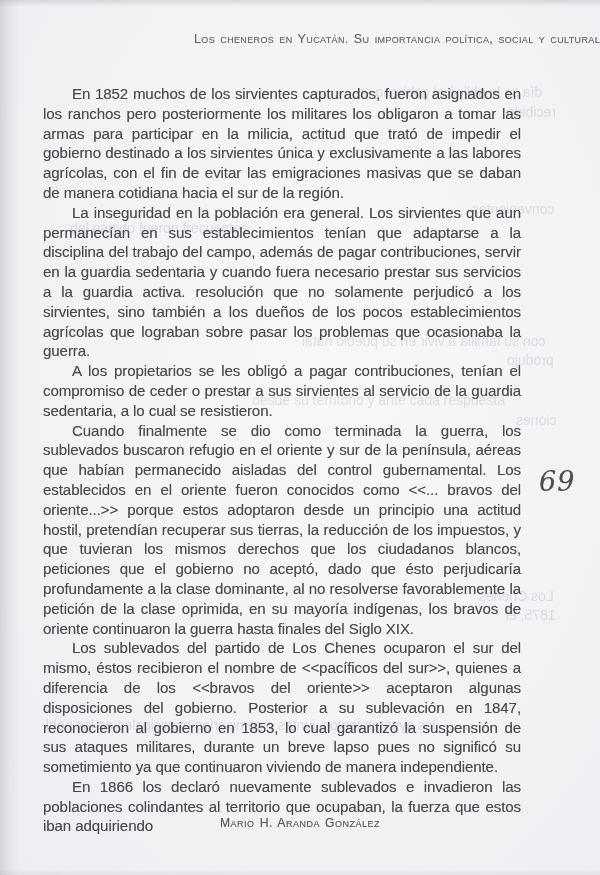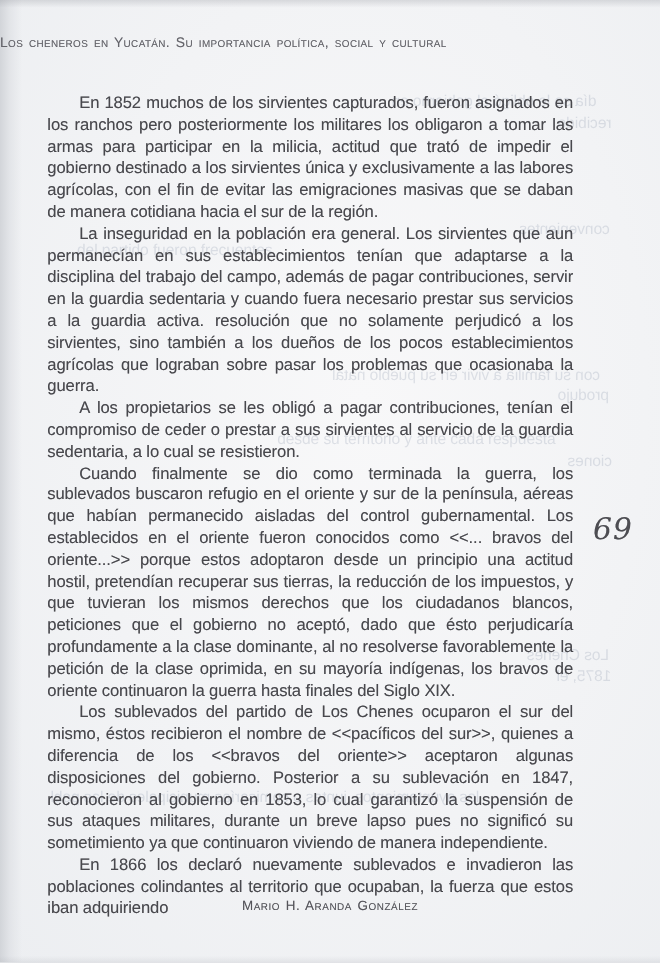--- a/index.html
+++ b/index.html
@@ -37,21 +37,21 @@
     position: absolute;
     left: 0; bottom: 0; right: 0;
     height: 6px;
     background: linear-gradient(0deg, rgba(160,163,170,.18) 0%, rgba(160,163,170,0) 100%);
     pointer-events: none;
   }
   .running-header {
     position: absolute;
     top: 32px;
     left: 0; right: 0;
-    text-align: left;
+    text-align: right;
     font-variant: small-caps;
     font-size: 12.6px;
     letter-spacing: .35px;
     word-spacing: 1.4px;
     color: #64646a;
     text-shadow: 0 0 .6px rgba(100,100,106,.45);
   }
   .body-text {
     position: absolute;
     left: 43px;

